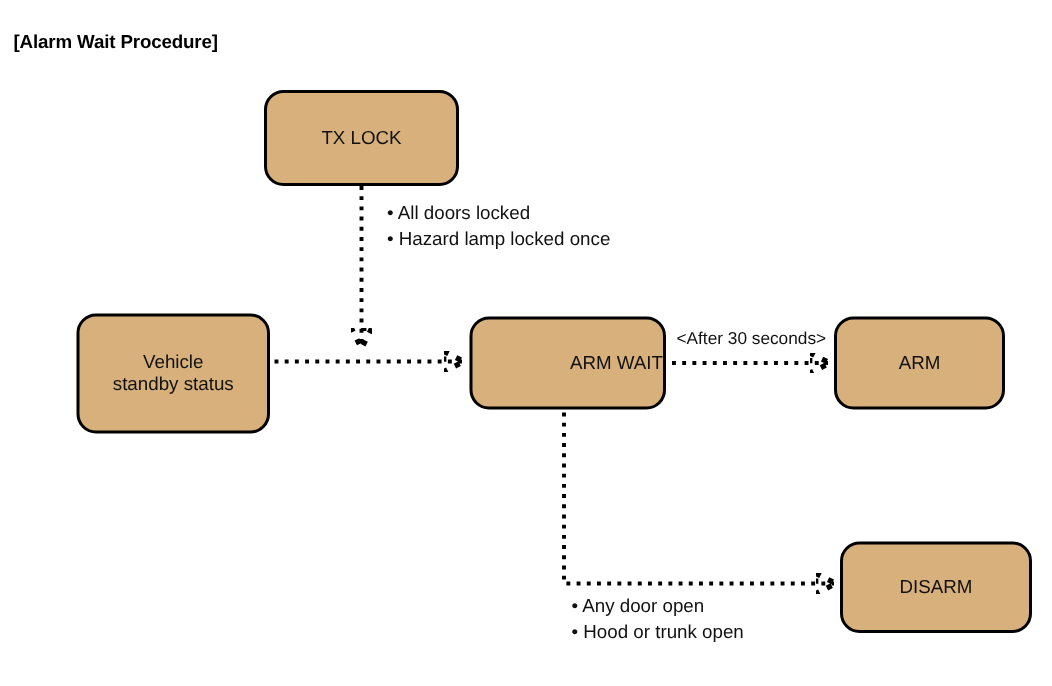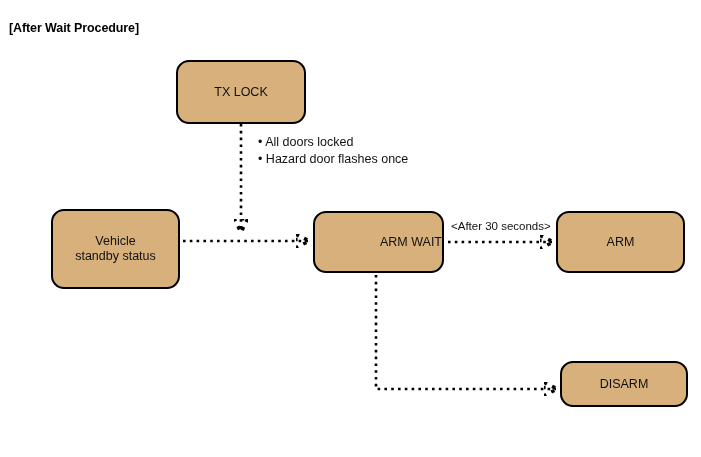--- a/index.html
+++ b/index.html
@@ -73,21 +73,21 @@
     fill: none;
     stroke-dasharray: 2.6 4.2;
     stroke-linecap: butt;
   }
 </style>
 </head>
 <body>
 
 <div id="canvas">
 
-  <div id="diagram-title">[After Wait Procedure]</div>
+  <div id="diagram-title">[Alarm Wait Procedure]</div>
 
   <svg class="wires" viewBox="0 0 701 457" xmlns="http://www.w3.org/2000/svg">
     <defs>
       <marker id="arrowhead" viewBox="0 0 10 10" refX="9" refY="5" markerWidth="5.2" markerHeight="5.2" orient="auto-start-reverse">
         <path d="M 0 0 L 10 5 L 0 10 z" fill="#000000" stroke="none" stroke-dasharray="0"></path>
       </marker>
     </defs>
 
     <line x1="241" y1="124" x2="241" y2="231" marker-end="url(#arrowhead)"></line>
 
@@ -104,29 +104,31 @@
 
   <div class="node" style="left:51px; top:209px; width:129px; height:80px;">
     <span class="node-label">Vehicle
 standby status</span>
   </div>
 
   <div class="node" style="left:313px; top:211px; width:131px; height:62px;justify-content:flex-end;">
     <span class="node-label">ARM WAIT</span>
   </div>
 
-  <div class="node" style="left:556px; top:211px; width:129px; height:62px;">
+  <div class="node" style="left:556px; top:211px; width:114px; height:62px;">
     <span class="node-label">ARM</span>
   </div>
 
-  <div class="node" style="left:560px; top:361px; width:128px; height:46px;justify-content:center;">
+  <div class="node" style="left:560px; top:361px; width:128px; height:61px;justify-content:center;">
     <span class="node-label">DISARM</span>
   </div>
 
   <div class="note" style="left:258px; top:134px;">• All doors locked
-• Hazard door flashes once</div>
+• Hazard lamp locked once</div>
 
 
+  <div class="note" style="left:381px; top:396px;">• Any door open
+• Hood or trunk open</div>
 
   <div class="edge-label" style="left:451px; top:219px;">&lt;After 30 seconds&gt;</div>
 
 
 </div>
 
 </body></html>

